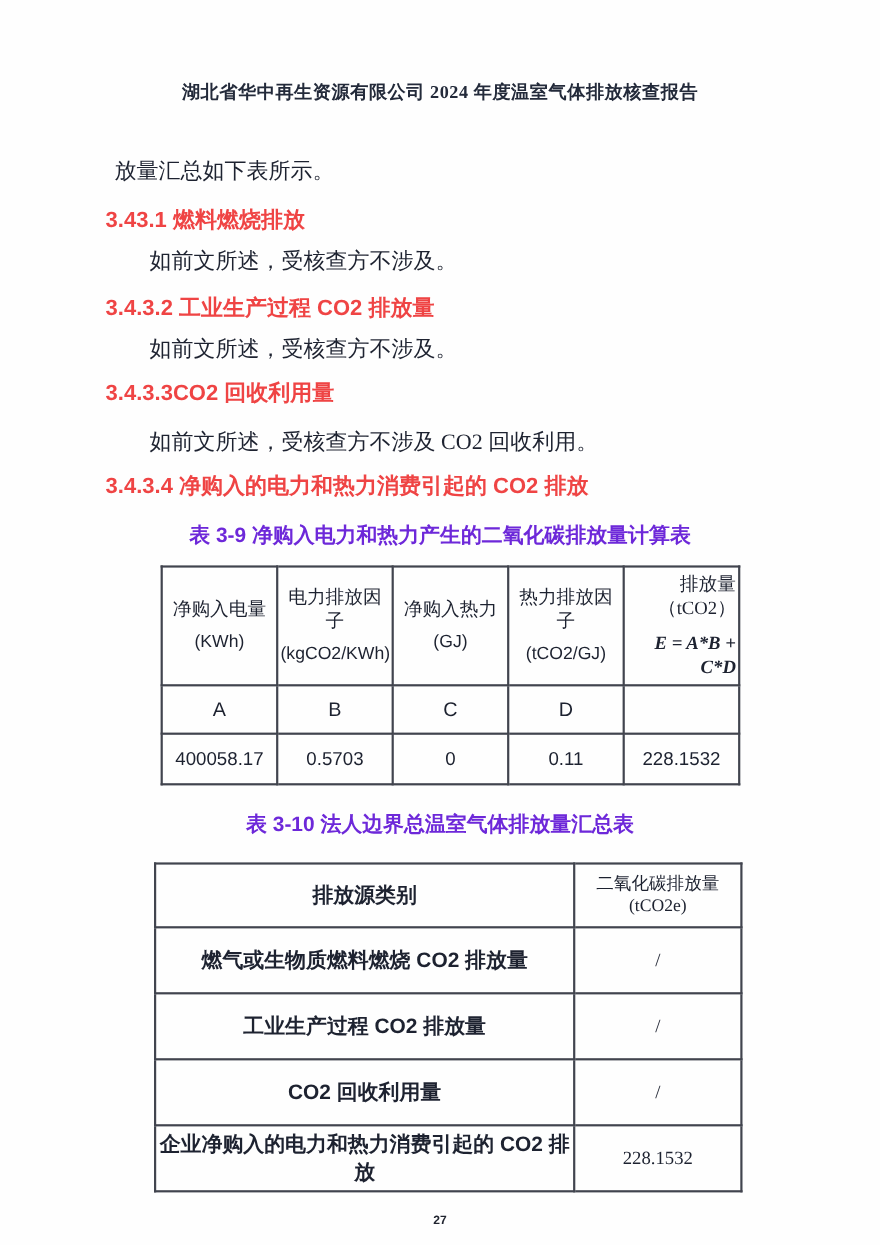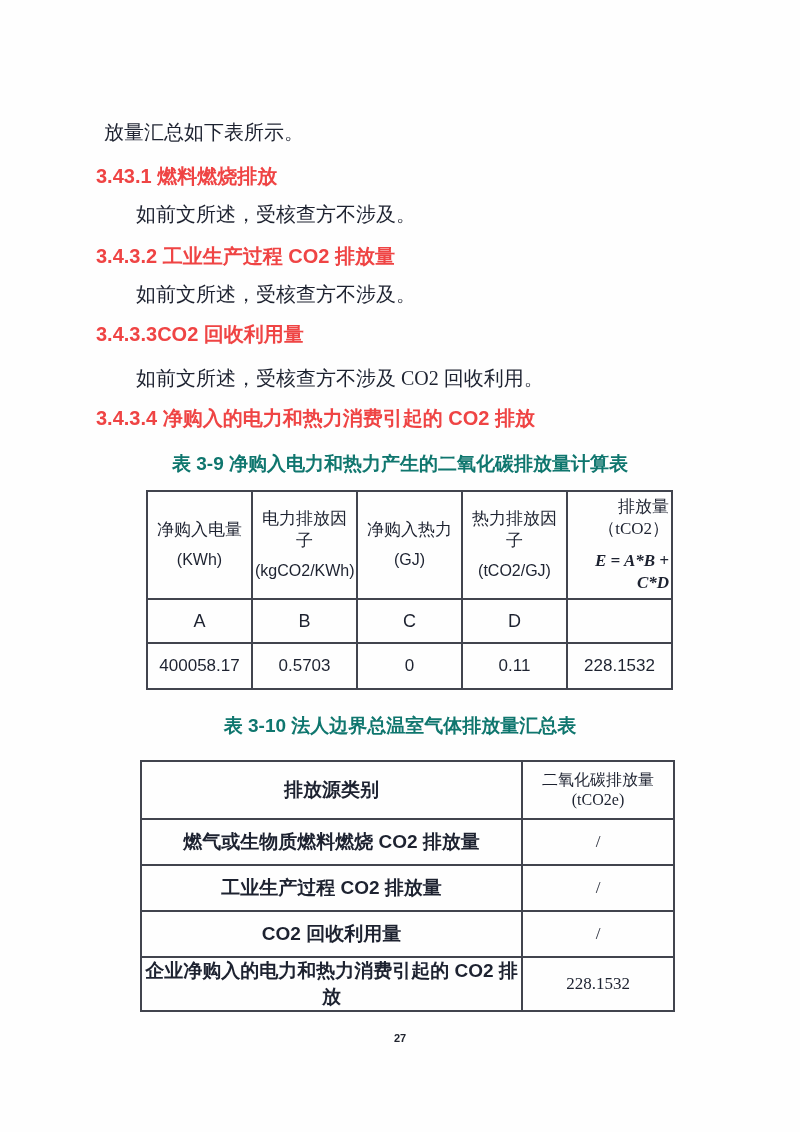--- a/index.html
+++ b/index.html
@@ -49,21 +49,21 @@
   .h4 { margin-top:12px; }
   .cap1 { margin-top:18px; }
   .h5 { margin-top:22px; }
   .cap2 { margin-top:22px; }
   .table-caption {
     font-family:"Liberation Sans","DejaVu Sans",sans-serif;
     font-weight:700;
     font-size:19px;
     line-height:28px;
     text-align:center;
-    color:#0f766e;
+    color:#6d28d9;
   }
   table { border-collapse:collapse; table-layout:fixed; }
   td {
     border:2px solid #41444e;
     text-align:center;
     vertical-align:middle;
     color:#1d2230;
   }
   
   .t39 { margin-top:12px; margin-left:50px; width:527px; }
@@ -103,21 +103,21 @@
   .t310 .c2 { width:152px; }
   .t310 .hdr td { height:58px; }
   .t310 .hdr .cat-h {
     font-family:"Liberation Sans","DejaVu Sans",sans-serif;
     font-weight:700; font-size:19px;
   }
   .t310 .hdr .val-h {
     font-family:"Liberation Serif","DejaVu Serif",serif;
     font-size:16px; line-height:20px;
   }
-  .t310 .row td { height:46px; }
+  .t310 .row td { height:60px; }
   .t310 .row .cat {
     font-family:"Liberation Sans","DejaVu Sans",sans-serif;
     font-weight:700; font-size:19px;
   }
   .t310 .row .val {
     font-family:"Liberation Serif","DejaVu Serif",serif;
     font-size:17px;
   }
   .page-number {
     margin-top:20px;
@@ -126,20 +126,21 @@
     font-weight:700;
     font-size:11px;
     color:#20242f;
   }
 </style>
 </head>
 <body>
 
 <div class="page">
 
+  <div class="doc-title">湖北省华中再生资源有限公司 2024 年度温室气体排放核查报告</div>
 
   <div class="intro">放量汇总如下表所示。</div>
 
   <div class="sec-heading h1">3.43.1 燃料燃烧排放</div>
   <div class="sec-body b1">如前文所述，受核查方不涉及。</div>
 
   <div class="sec-heading h2">3.4.3.2 工业生产过程 CO2 排放量</div>
   <div class="sec-body b2">如前文所述，受核查方不涉及。</div>
 
   <div class="sec-heading h3">3.4.3.3CO2 回收利用量</div>

